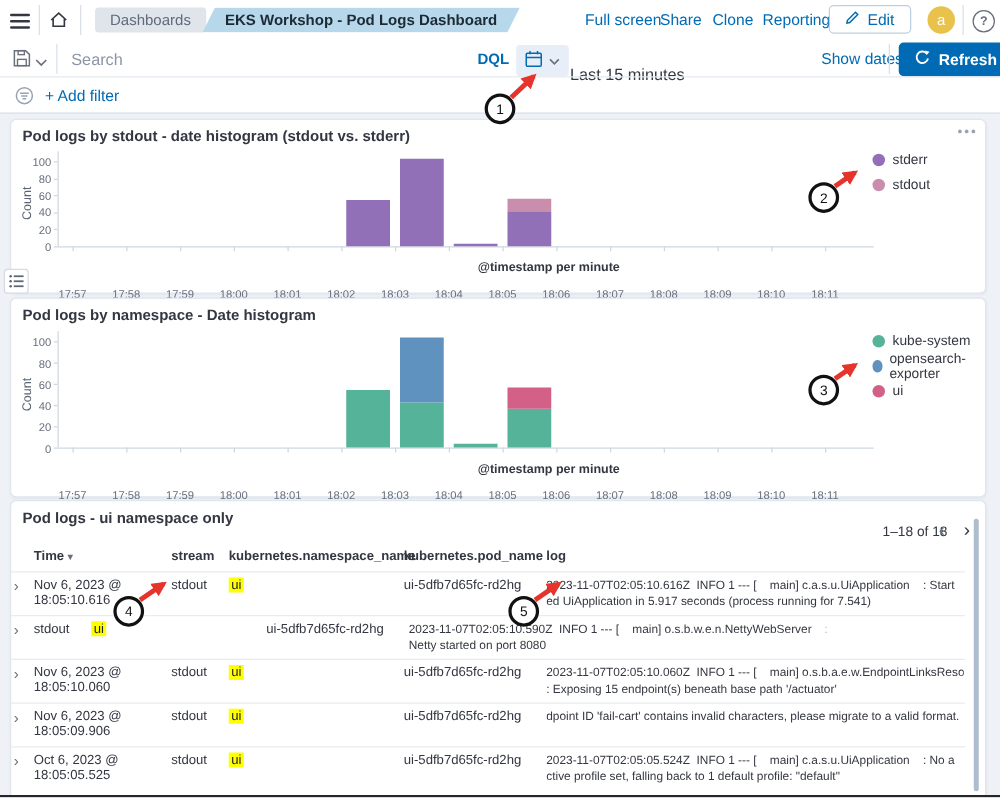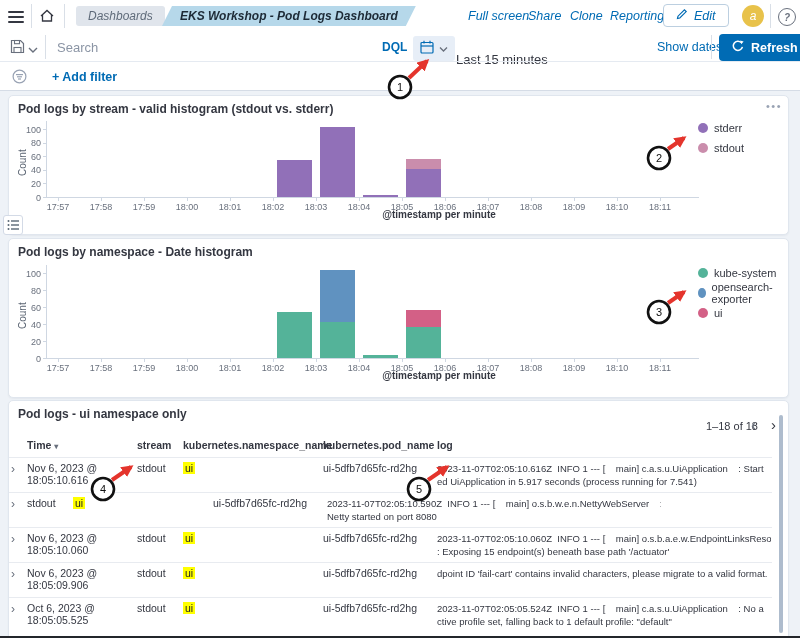--- a/index.html
+++ b/index.html
@@ -1,20 +1,20 @@
 <!DOCTYPE html>
 <html><head>
 <meta charset="utf-8">
 <style>
   html,body{margin:0;padding:0;}
   #app{position:relative;width:800px;height:638px;overflow:hidden;background:#eef2f7;
        font-family:"Liberation Sans",sans-serif;color:#343741;font-size:12px;}
   .abs{position:absolute;}
   
-  .topbar{left:0;top:0;width:800px;height:32px;background:#fff;border-bottom:1px solid #14b8a6;font-style:italic;}
+  .topbar{left:0;top:0;width:800px;height:32px;background:#fff;border-bottom:1px solid #14b8a6;}
   .vsep{width:1px;background:#d9dfe7;}
   .burger span{display:block;width:16px;height:2px;background:#343741;margin:3px 0;border-radius:1px;}
   .crumb-gray{background:#e0e5ec;color:#5f6b7a;border-radius:3px;padding:3px 12px;font-size:12px;}
   .crumb-blue{background:#b6d8ea;color:#1d2a36;font-weight:bold;font-size:12px;padding:3px 18px;
               clip-path:polygon(10px 0,100% 0,calc(100% - 10px) 100%,0 100%);}
   .toplink{color:#006bb4;font-size:12.5px;cursor:pointer;}
   .editbtn{display:flex;align-items:center;gap:6px;border:1px solid #bccfe0;border-radius:4px;
            color:#006bb4;background:#fff;padding:3px 12px;font-size:12.5px;cursor:pointer;}
   .avatar{width:22px;height:22px;border-radius:50%;background:#e8c24a;color:#fff;display:flex;
           align-items:center;justify-content:center;font-size:12px;}
@@ -29,21 +29,21 @@
            padding:4px 7px;cursor:pointer;}
   .bluelink{color:#006bb4;font-size:12.5px;cursor:pointer;}
   .refreshbtn{display:flex;align-items:center;gap:7px;background:#006bb4;color:#fff;border:none;
               border-radius:4px;font-size:12.5px;font-weight:bold;padding:6px 13px;cursor:pointer;}
   
   .panel{background:#fff;border:1px solid #e0e6ee;border-radius:5px;box-shadow:0 1px 2px rgba(45,60,80,.06);}
   .ptitle{font-size:12px;font-weight:bold;color:#343741;}
   .dots3{color:#98a2b3;font-size:11px;letter-spacing:1.5px;cursor:pointer;}
   
   .ylab{position:absolute;font-size:9px;color:#69707d;text-align:right;width:26px;}
-  .xlab{position:absolute;font-size:9px;color:#69707d;width:40px;text-align:center;}
+  .xlab{position:absolute;font-size:9px;color:#69707d;width:40px;text-align:center;margin-top:28px;}
   .axis{position:absolute;background:#cfd7e2;}
   .bar{position:absolute;}
   .count-label{position:absolute;font-size:10px;color:#5a6472;transform:rotate(-90deg);transform-origin:left top;}
   .xtitle{position:absolute;font-size:10px;font-weight:bold;color:#343741;text-align:center;width:200px;}
   .legend{position:absolute;display:flex;flex-direction:column;}
   .legend-item{display:flex;align-items:center;gap:6px;height:20px;cursor:pointer;}
   .legend-dot{width:10px;height:10px;border-radius:50%;}
   .legend-txt{font-size:11px;color:#343741;}
   .listicon{position:absolute;width:18px;height:18px;background:#fff;border:1px solid #d3dae6;
             border-radius:3px;display:flex;align-items:center;justify-content:center;cursor:pointer;}
@@ -135,25 +135,25 @@
   </button>
   <div class="abs qrow-sep" style="top:29px;"></div>
   <div class="abs" style="left:12px;top:37px;">
     <svg width="15" height="15" viewBox="0 0 15 15">
           <circle cx="7.5" cy="7.5" r="6.4" fill="none" stroke="#98a2b3" stroke-width="1.2"></circle>
           <line x1="4" y1="5.6" x2="11" y2="5.6" stroke="#98a2b3" stroke-width="1.2"></line>
           <line x1="5" y1="7.8" x2="10" y2="7.8" stroke="#98a2b3" stroke-width="1.2"></line>
           <line x1="6" y1="10" x2="9" y2="10" stroke="#98a2b3" stroke-width="1.2"></line>
         </svg>
   </div>
-  <div class="abs bluelink" style="left:52px;top:38px;font-weight:bold;">+ Add filter</div>
+  <div class="abs bluelink" style="left:36px;top:38px;">+ Add filter</div>
 </div>
 
 <div class="abs panel" style="left:8px;top:95px;width:779px;height:138px;">
-  <div class="abs ptitle" style="left:9px;top:6px;">Pod logs by stream - valid histogram (stdout vs. stderr)</div>
+  <div class="abs ptitle" style="left:9px;top:6px;">Pod logs by stdout - date histogram (stdout vs. stderr)</div>
   <div class="abs dots3" style="left:757px;top:4px;">•••</div>
   <div class="chart"></div>
 <div class="axis" style="left:37px;top:25px;width:1px;height:76px;"></div>
       <div class="axis" style="left:37px;top:101px;width:653px;height:1px;"></div>
       <div class="ylab" style="left:6px;top:96.5px;">0</div>
       <div class="axis" style="left:34px;top:101px;width:3px;height:1px;"></div>
       <div class="ylab" style="left:6px;top:82.9px;">20</div>
       <div class="axis" style="left:34px;top:87.4px;width:3px;height:1px;"></div>
       <div class="ylab" style="left:6px;top:69.3px;">40</div>
       <div class="axis" style="left:34px;top:73.8px;width:3px;height:1px;"></div>

